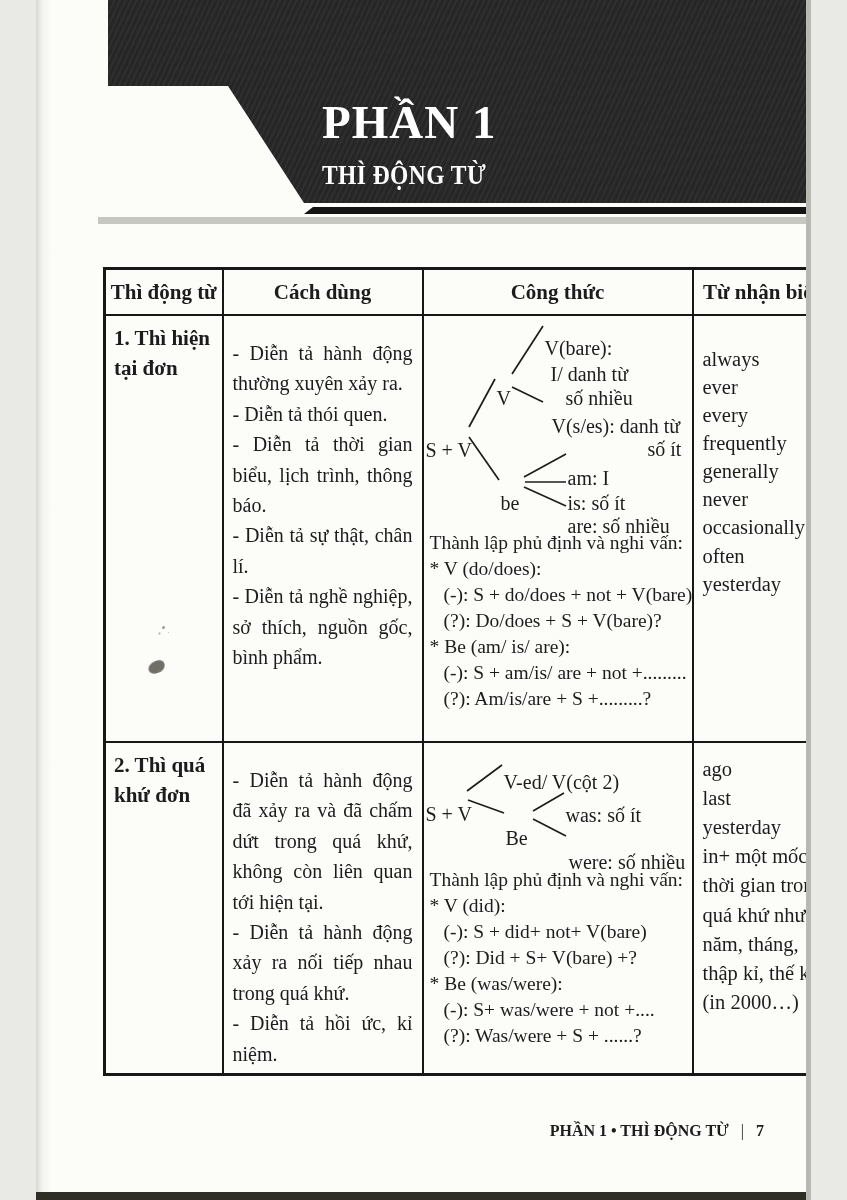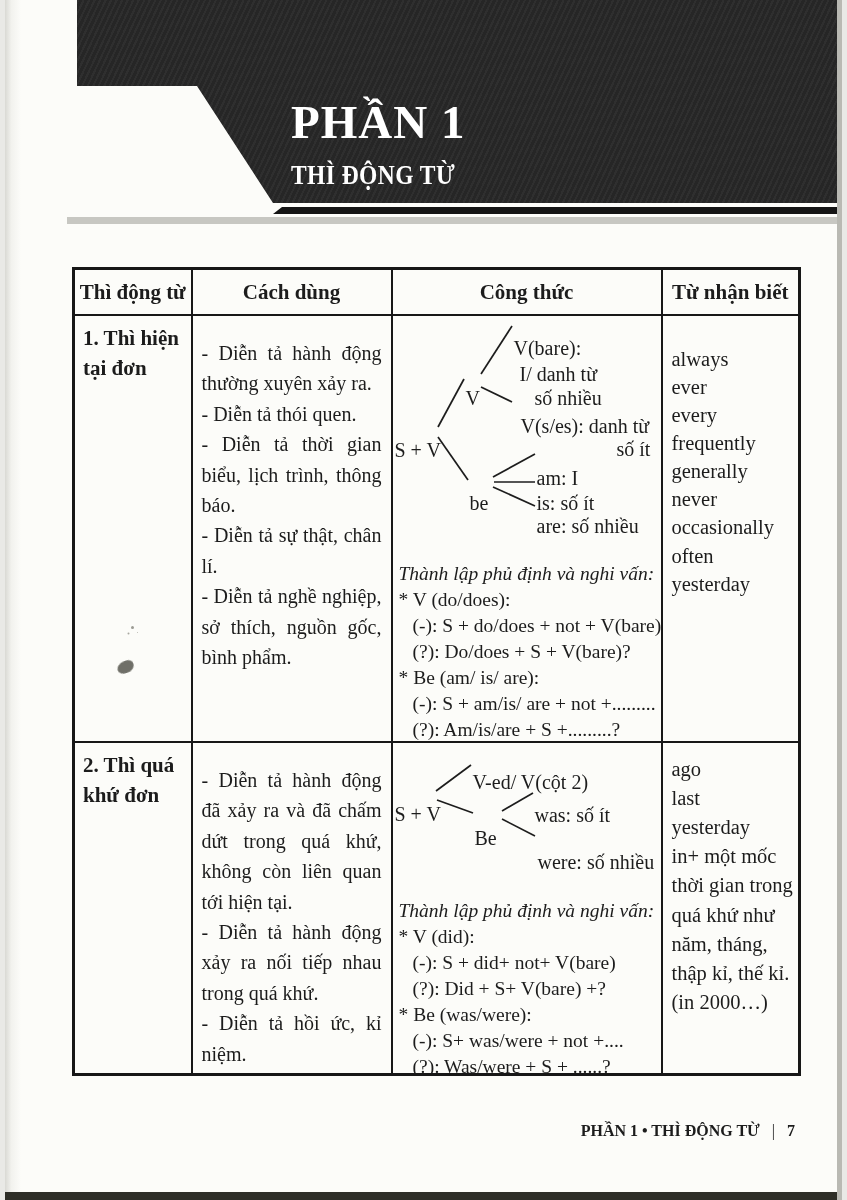--- a/index.html
+++ b/index.html
@@ -1,17 +1,17 @@
 <!DOCTYPE html>
 <html><head>
 <meta charset="utf-8">
 <style>
   html,body{margin:0;padding:0;background:#e9e9e6;}
   .page{
-    position:relative; width:837px; height:1200px; margin:0 auto;
+    position:relative; width:775px; height:1200px; margin:0 auto;
     background:#fcfcf9; overflow:hidden;
     font-family:"Liberation Serif","DejaVu Serif",serif; color:#1c1c1c;
   }
   
   .edge-left{position:absolute;left:0;top:0;width:16px;height:100%;
     background:linear-gradient(90deg,#d9d9d4 0,#f2f2ee 40%,rgba(252,252,249,0) 100%);z-index:6;}
   .edge-right{position:absolute;right:0;top:0;width:5px;height:100%;background:#b9b9b3;z-index:7;}
   .bottom-bar{position:absolute;left:0;bottom:0;width:100%;height:8px;background:#2e2e27;z-index:7;}
 
   
@@ -53,21 +53,21 @@
   
   .tnode{position:absolute;white-space:nowrap;font-size:20px;line-height:1.18;margin-top:20px;}
   .tree-lines{position:absolute;left:0;top:0;pointer-events:none;}
   .tree-lines line{stroke:#1d1d1d;stroke-width:1.7;}
 
   
   .neg-block{position:absolute;left:6px;width:258px;font-size:19.5px;line-height:26px;white-space:nowrap;}
   .neg-r1{top:214px;}
   .neg-r2{top:124px;}
   .neg-line{display:block;}
-  .neg-title{font-style:italic;margin-top:31px;}
+  .neg-title{}
   .neg-indent{padding-left:14px;}
 
   
   .footer{position:absolute;right:47px;top:1122px;font-size:16px;font-weight:bold;z-index:2;white-space:nowrap;}
   .footer .sep{display:inline-block;margin:0 12px;font-weight:normal;}
 </style>
 </head>
 <body>
 
 <div class="page">

